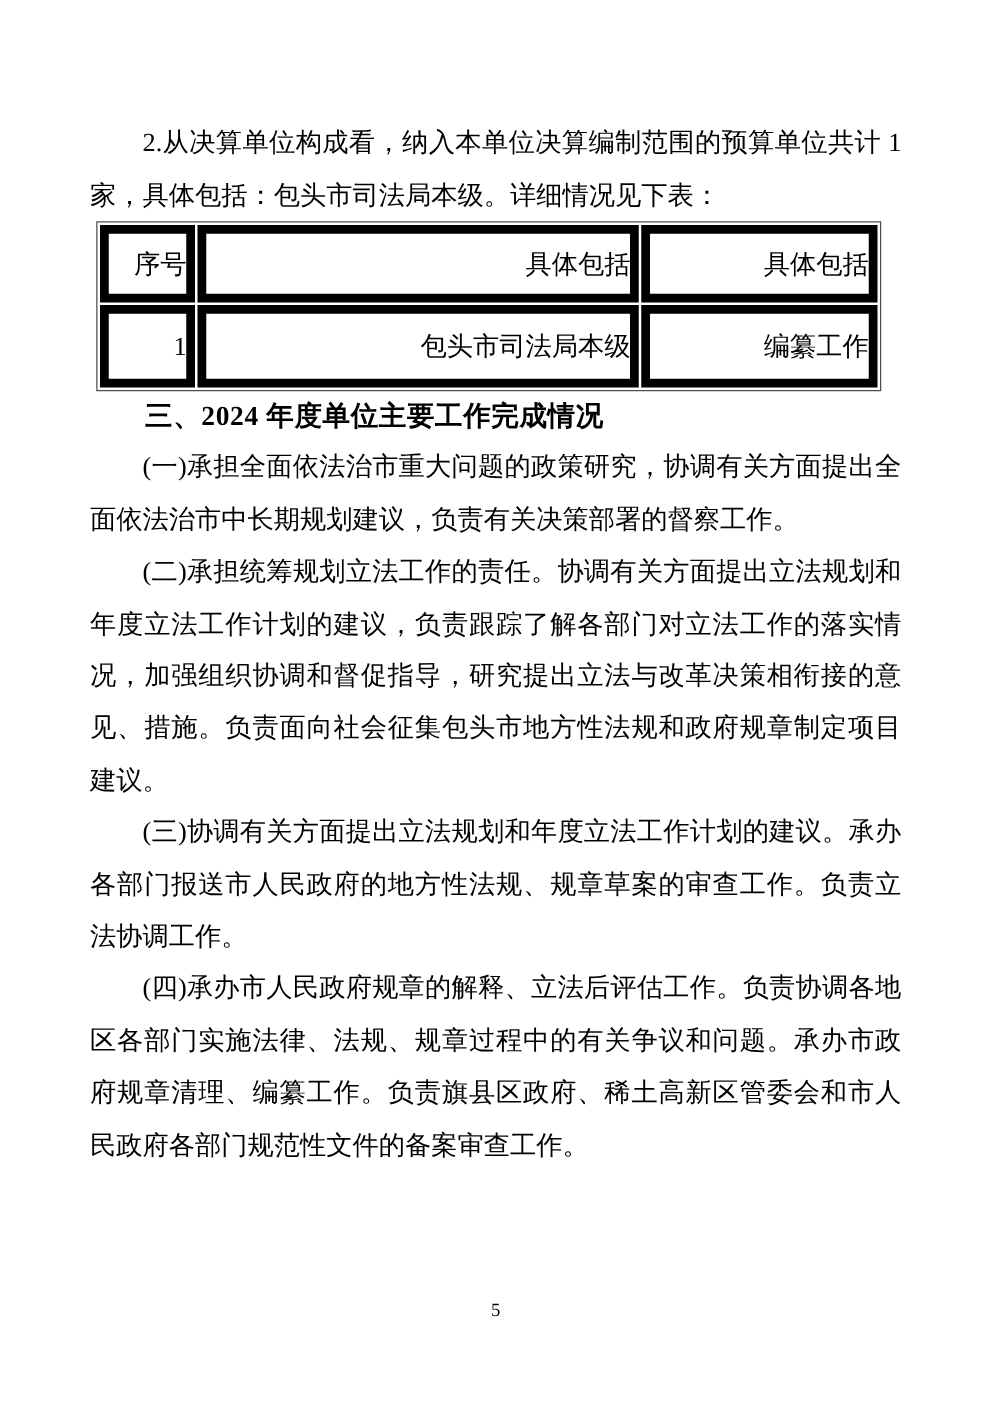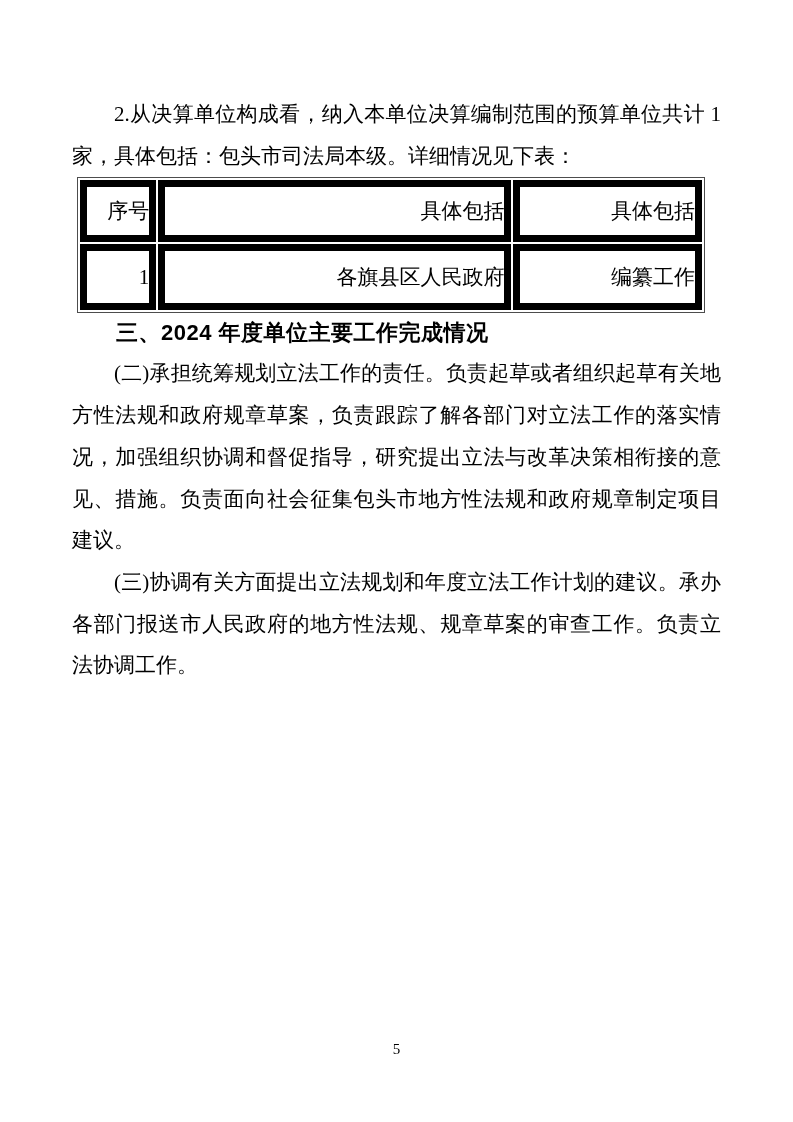--- a/index.html
+++ b/index.html
@@ -50,21 +50,21 @@
     padding: 0;
   }
   .units-table th { height: 48px; }
   .units-table td { height: 52px; }
   .col-index { width: 76px; }
   .col-name  { width: 352px; }
   .col-type  { width: 188px; }
   .section-heading {
     margin: 0;
     padding: 0;
-    font-family: Liberation Sans, sans-serif;
+    font-family: Liberation Serif, serif;
     font-weight: bold;
     font-size: 22px;
     line-height: 40px;
     text-indent: 2em;
     letter-spacing: 0.5px;
   }
   .page-number {
     position: absolute;
     top: 1040px;
     left: 0;
@@ -90,30 +90,32 @@
     <thead>
       <tr>
         <th>序号</th>
         <th>具体包括</th>
         <th>具体包括</th>
       </tr>
     </thead>
     <tbody>
       <tr>
         <td>1</td>
-        <td>各旗县区人民政府</td>
+        <td>包头市司法局本级</td>
         <td>编纂工作</td>
       </tr>
     </tbody>
   </table>
 
   <h2 class="section-heading">三、2024 年度单位主要工作完成情况</h2>
 
+  <p class="body-text">(一)承担全面依法治市重大问题的政策研究，协调有关方面提出全面依法治市中长期规划建议，负责有关决策部署的督察工作。</p>
 
-  <p class="body-text">(二)承担统筹规划立法工作的责任。负责起草或者组织起草有关地方性法规和政府规章草案，负责跟踪了解各部门对立法工作的落实情况，加强组织协调和督促指导，研究提出立法与改革决策相衔接的意见、措施。负责面向社会征集包头市地方性法规和政府规章制定项目建议。</p>
+  <p class="body-text">(二)承担统筹规划立法工作的责任。协调有关方面提出立法规划和年度立法工作计划的建议，负责跟踪了解各部门对立法工作的落实情况，加强组织协调和督促指导，研究提出立法与改革决策相衔接的意见、措施。负责面向社会征集包头市地方性法规和政府规章制定项目建议。</p>
 
   <p class="body-text">(三)协调有关方面提出立法规划和年度立法工作计划的建议。承办各部门报送市人民政府的地方性法规、规章草案的审查工作。负责立法协调工作。</p>
 
+  <p class="body-text">(四)承办市人民政府规章的解释、立法后评估工作。负责协调各地区各部门实施法律、法规、规章过程中的有关争议和问题。承办市政府规章清理、编纂工作。负责旗县区政府、稀土高新区管委会和市人民政府各部门规范性文件的备案审查工作。</p>
 
 
   <div class="page-number">5</div>
 
 </div>
 
 </body></html>

